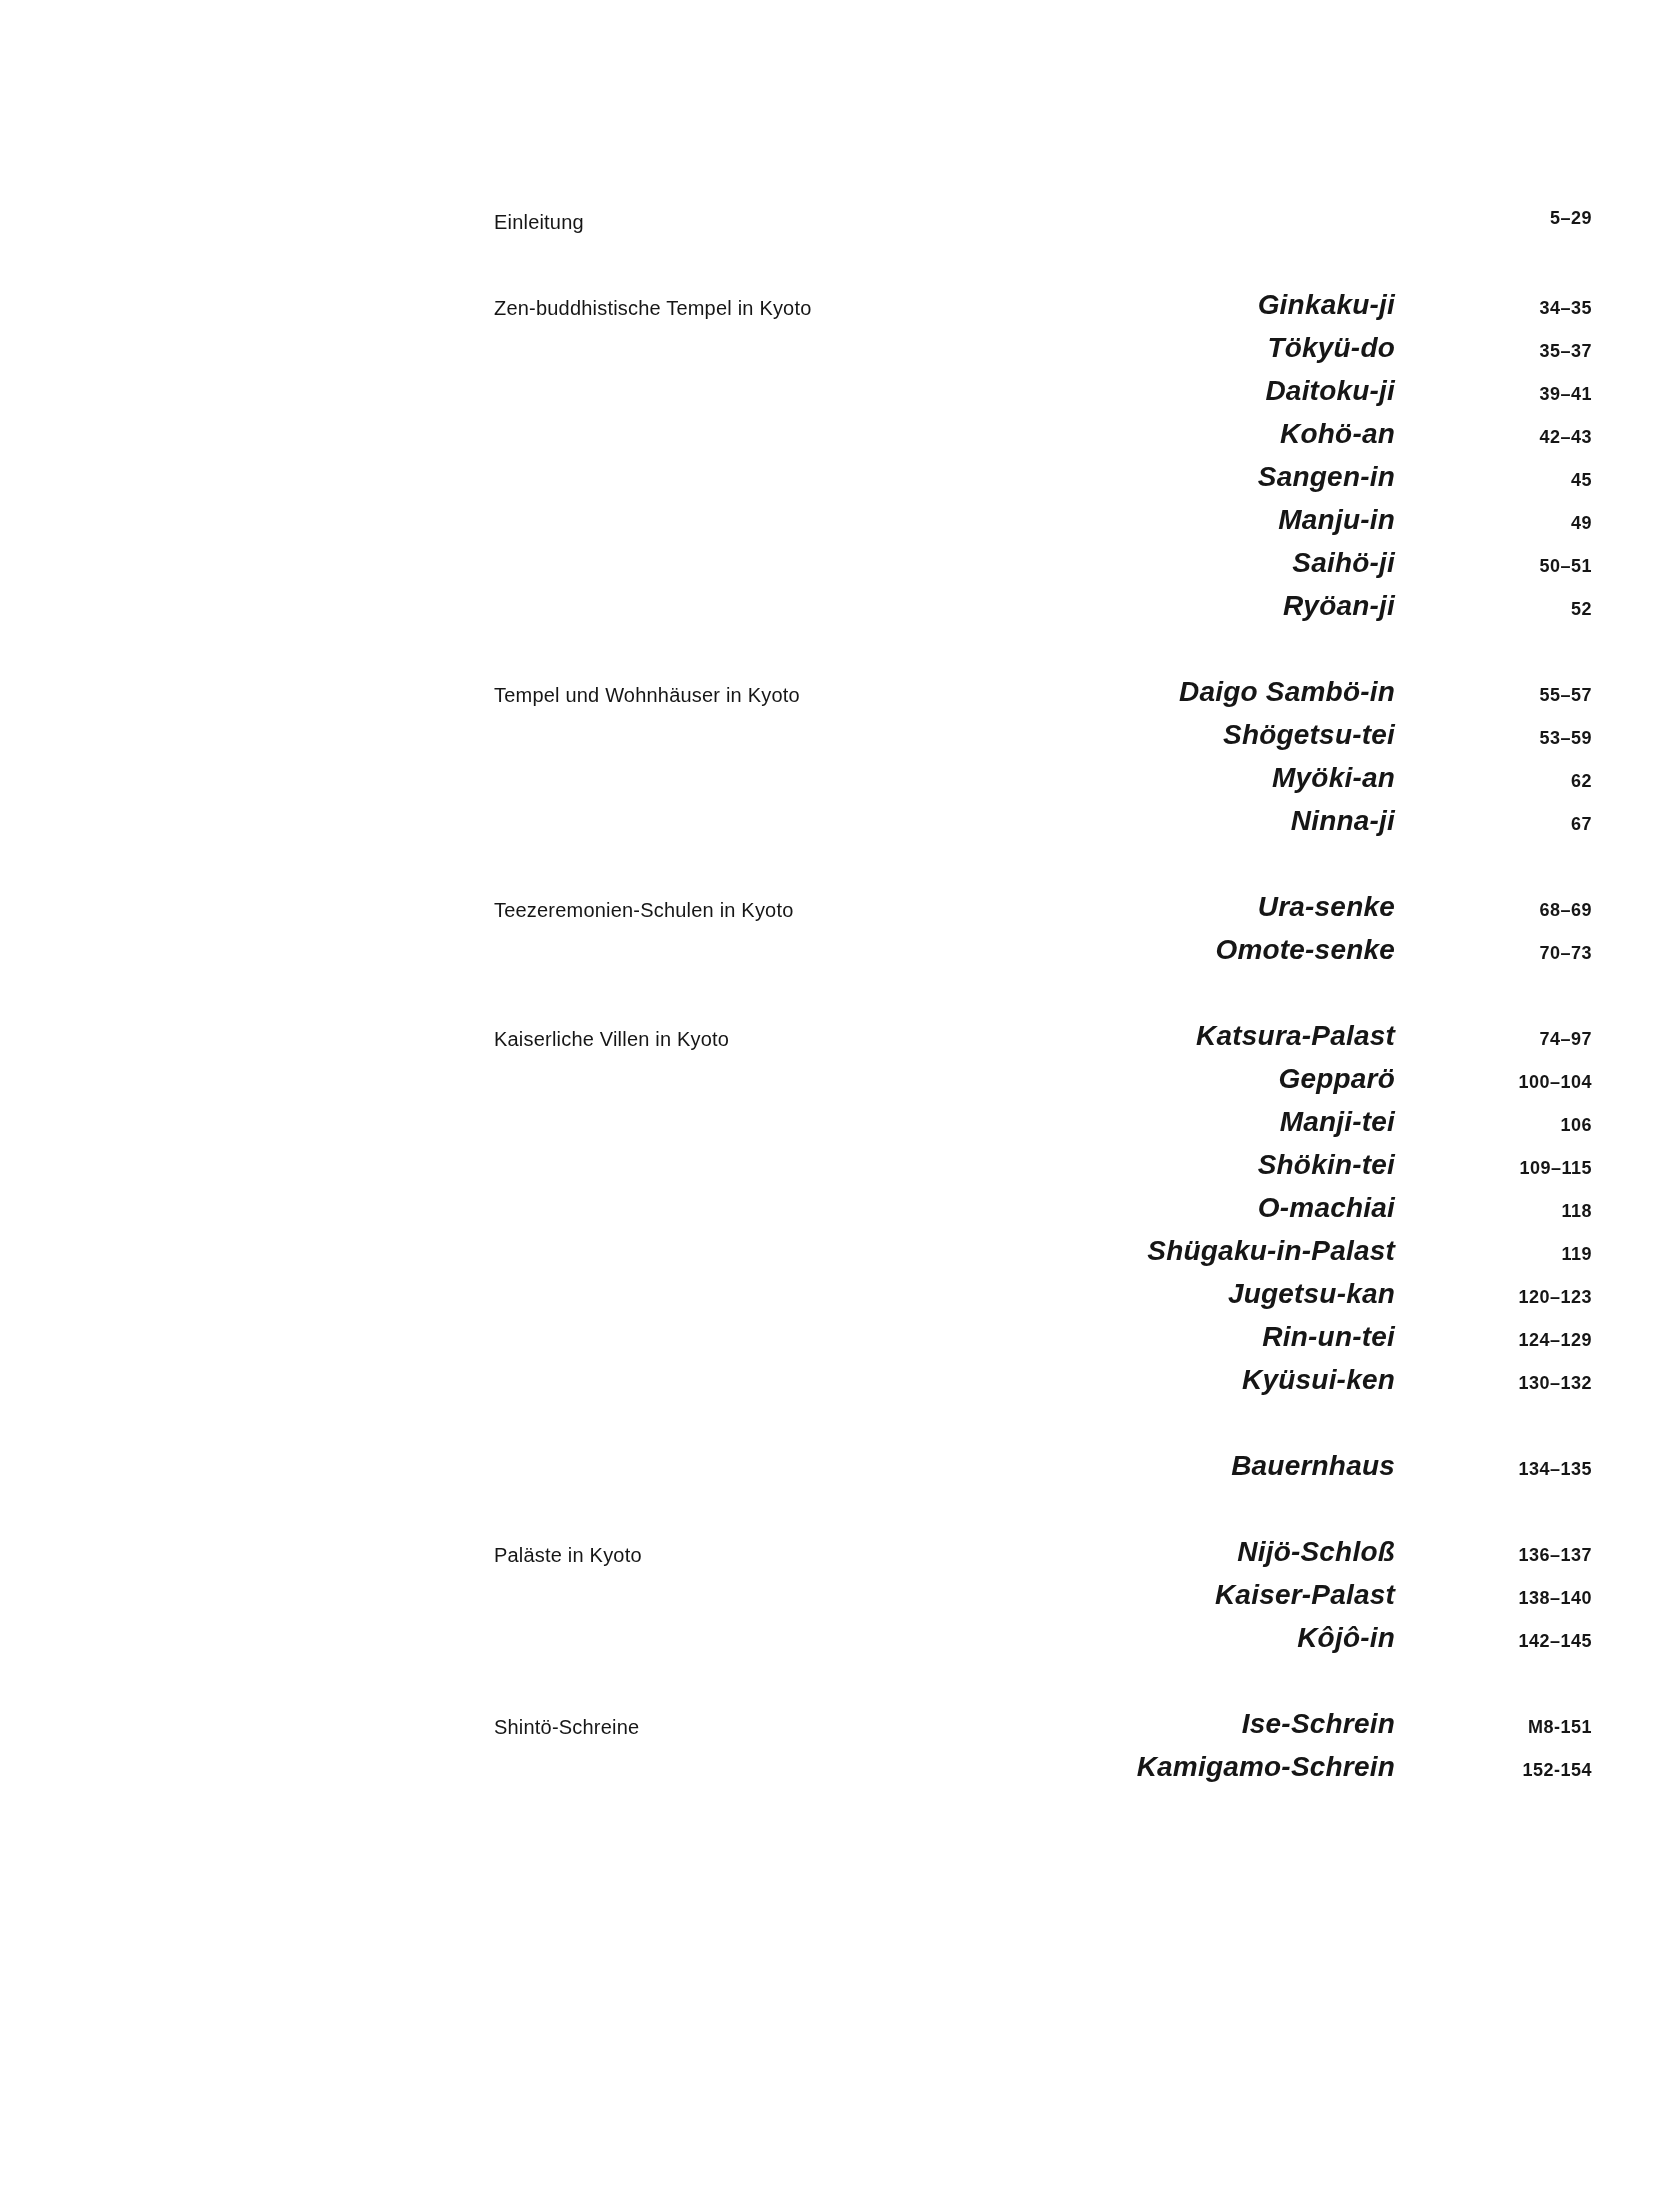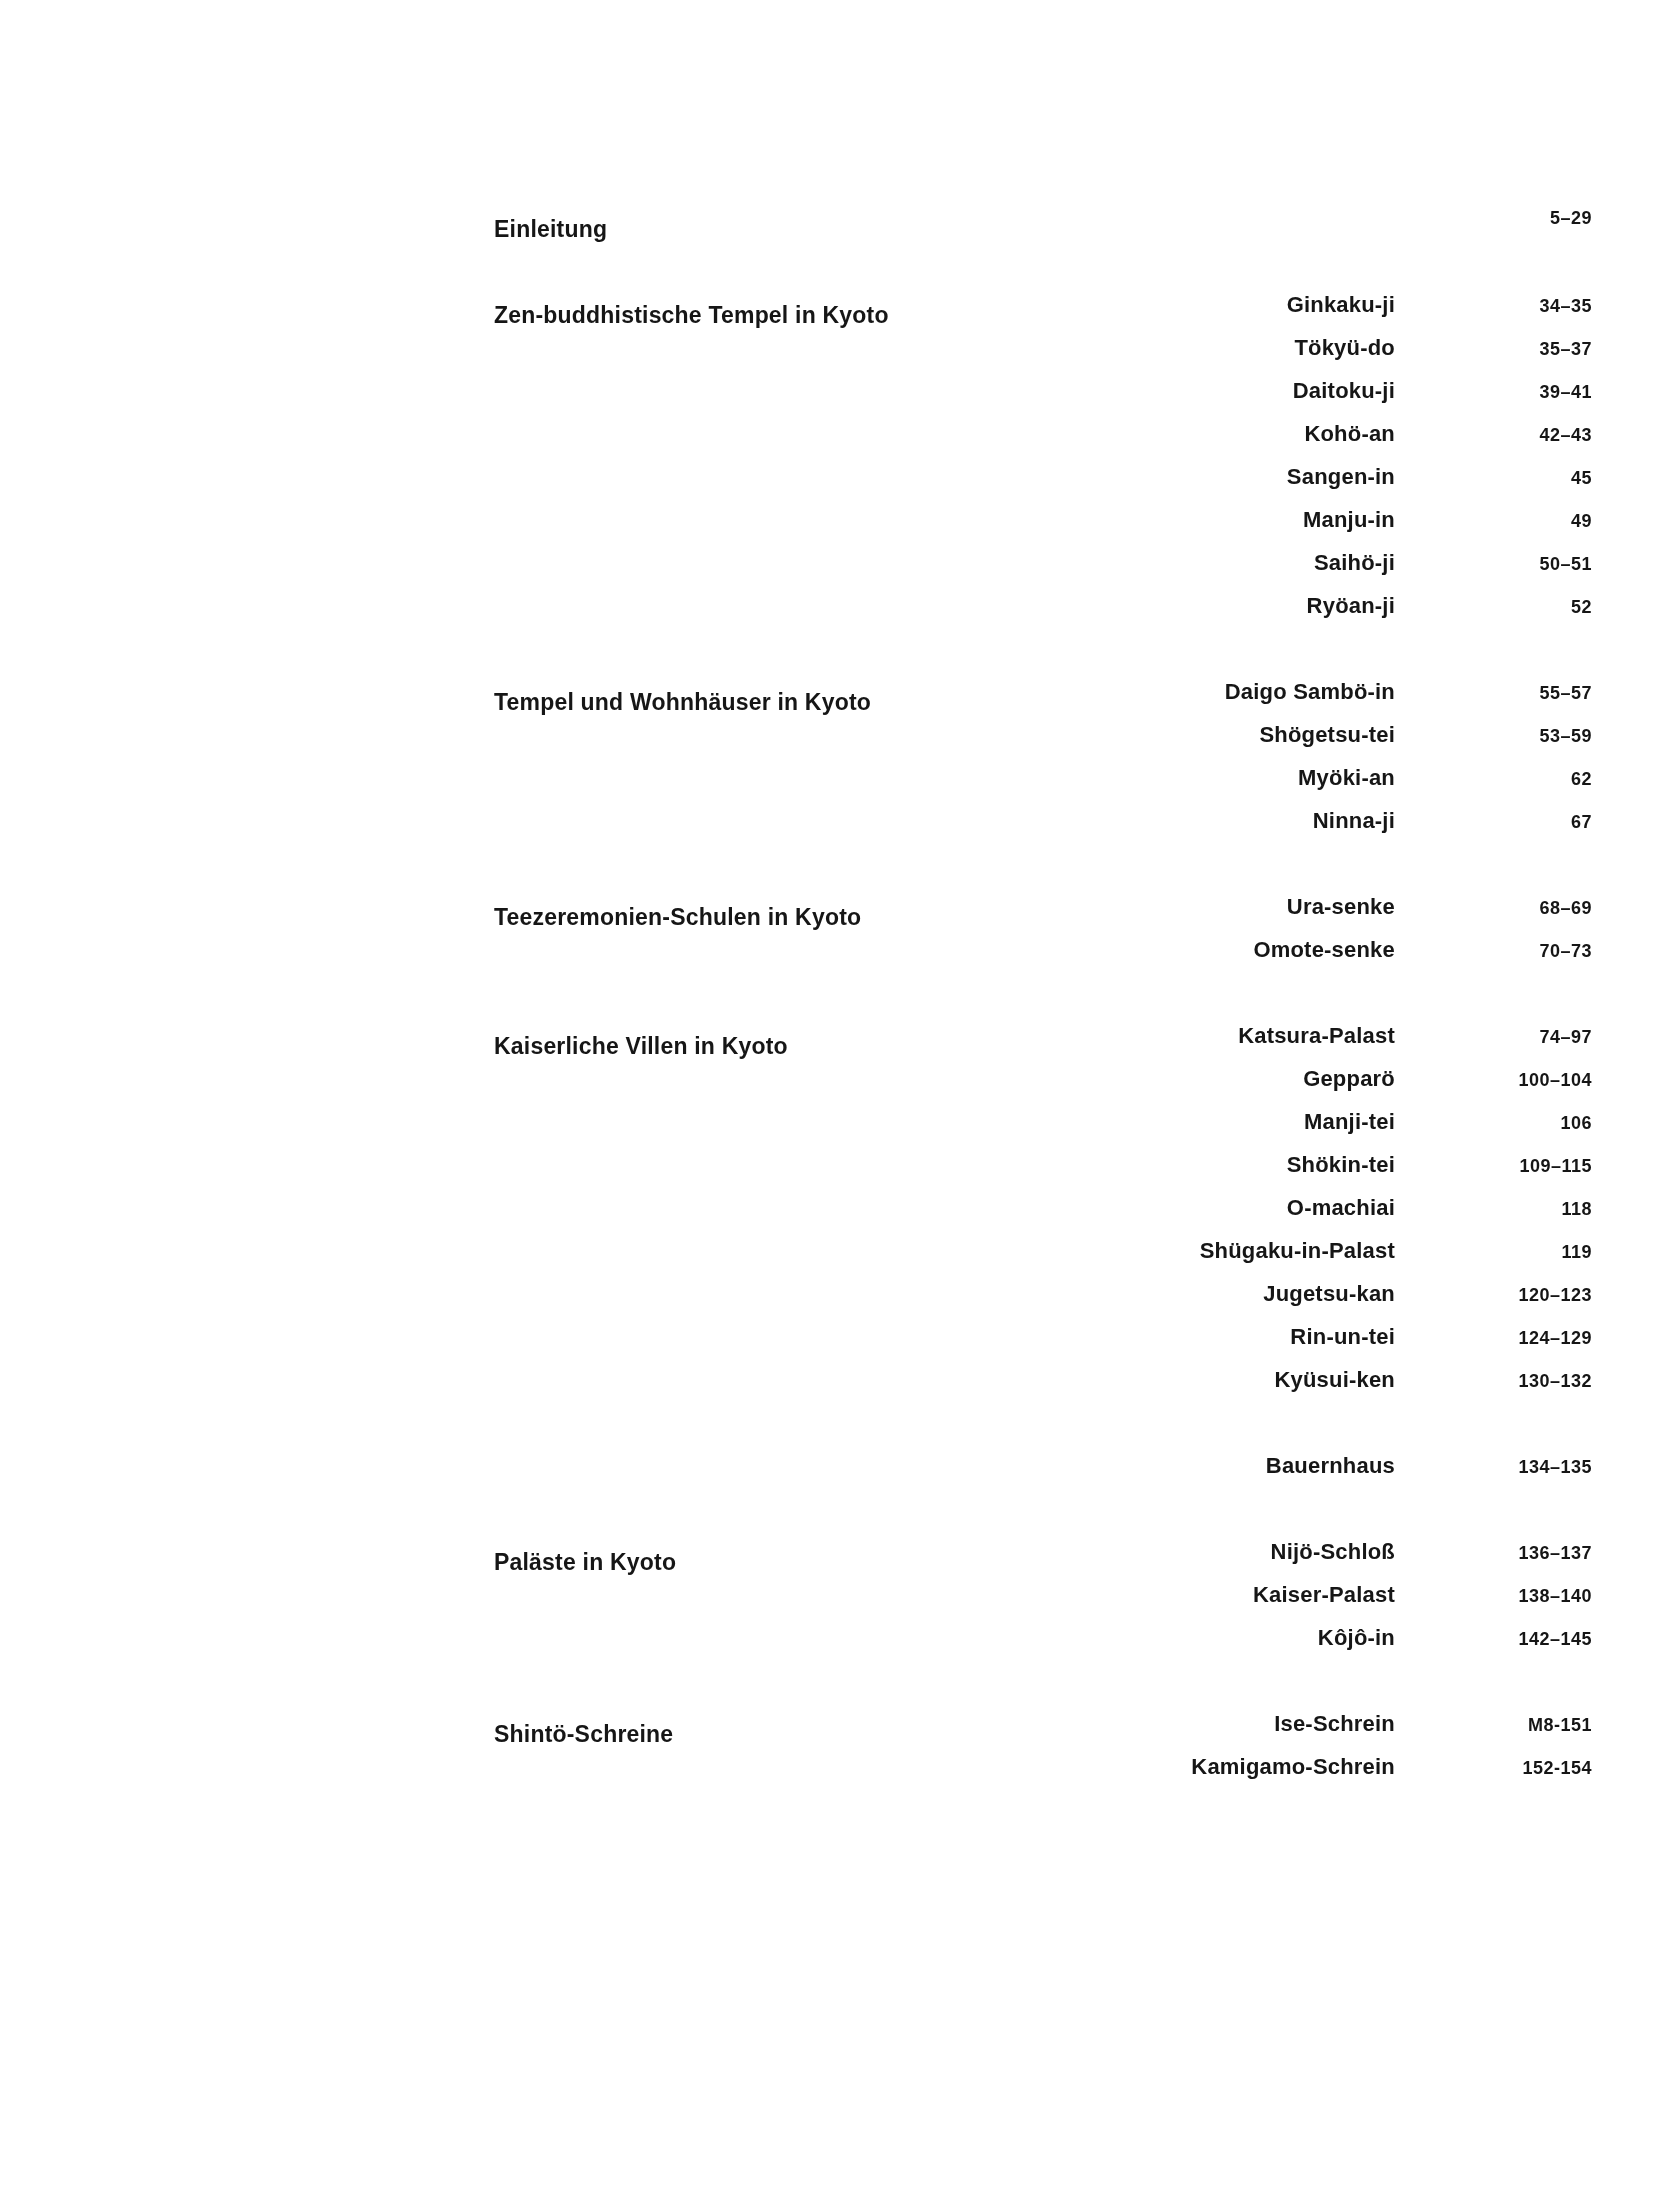--- a/index.html
+++ b/index.html
@@ -19,41 +19,42 @@
     top: 197px;
     width: 1098px;
   }
   .toc-section {
     position: relative;
     margin-bottom: 43px;
   }
   .section-title {
     position: absolute;
     left: 0;
-    top: 11px;
+    top: 4px;
     height: 43px;
     line-height: 43px;
-    font-size: 23px;
-    font-weight: bold;
+    font-size: 20px;
+    font-weight: normal;
     white-space: nowrap;
     letter-spacing: 0.2px;
   }
   .entry {
     display: flex;
     align-items: baseline;
     height: 43px;
     line-height: 43px;
   }
   .entry-name {
     flex: 1 1 auto;
     text-align: right;
-    font-size: 22px;
+    font-size: 28px;
     font-weight: bold;
     white-space: nowrap;
     letter-spacing: 0.2px;
+    font-style: italic;
   }
   .entry-pages {
     flex: 0 0 197px;
     width: 197px;
     padding-left: 58px;
     text-align: right;
     font-size: 18px;
     font-weight: bold;
     white-space: nowrap;
     letter-spacing: 0.5px;

